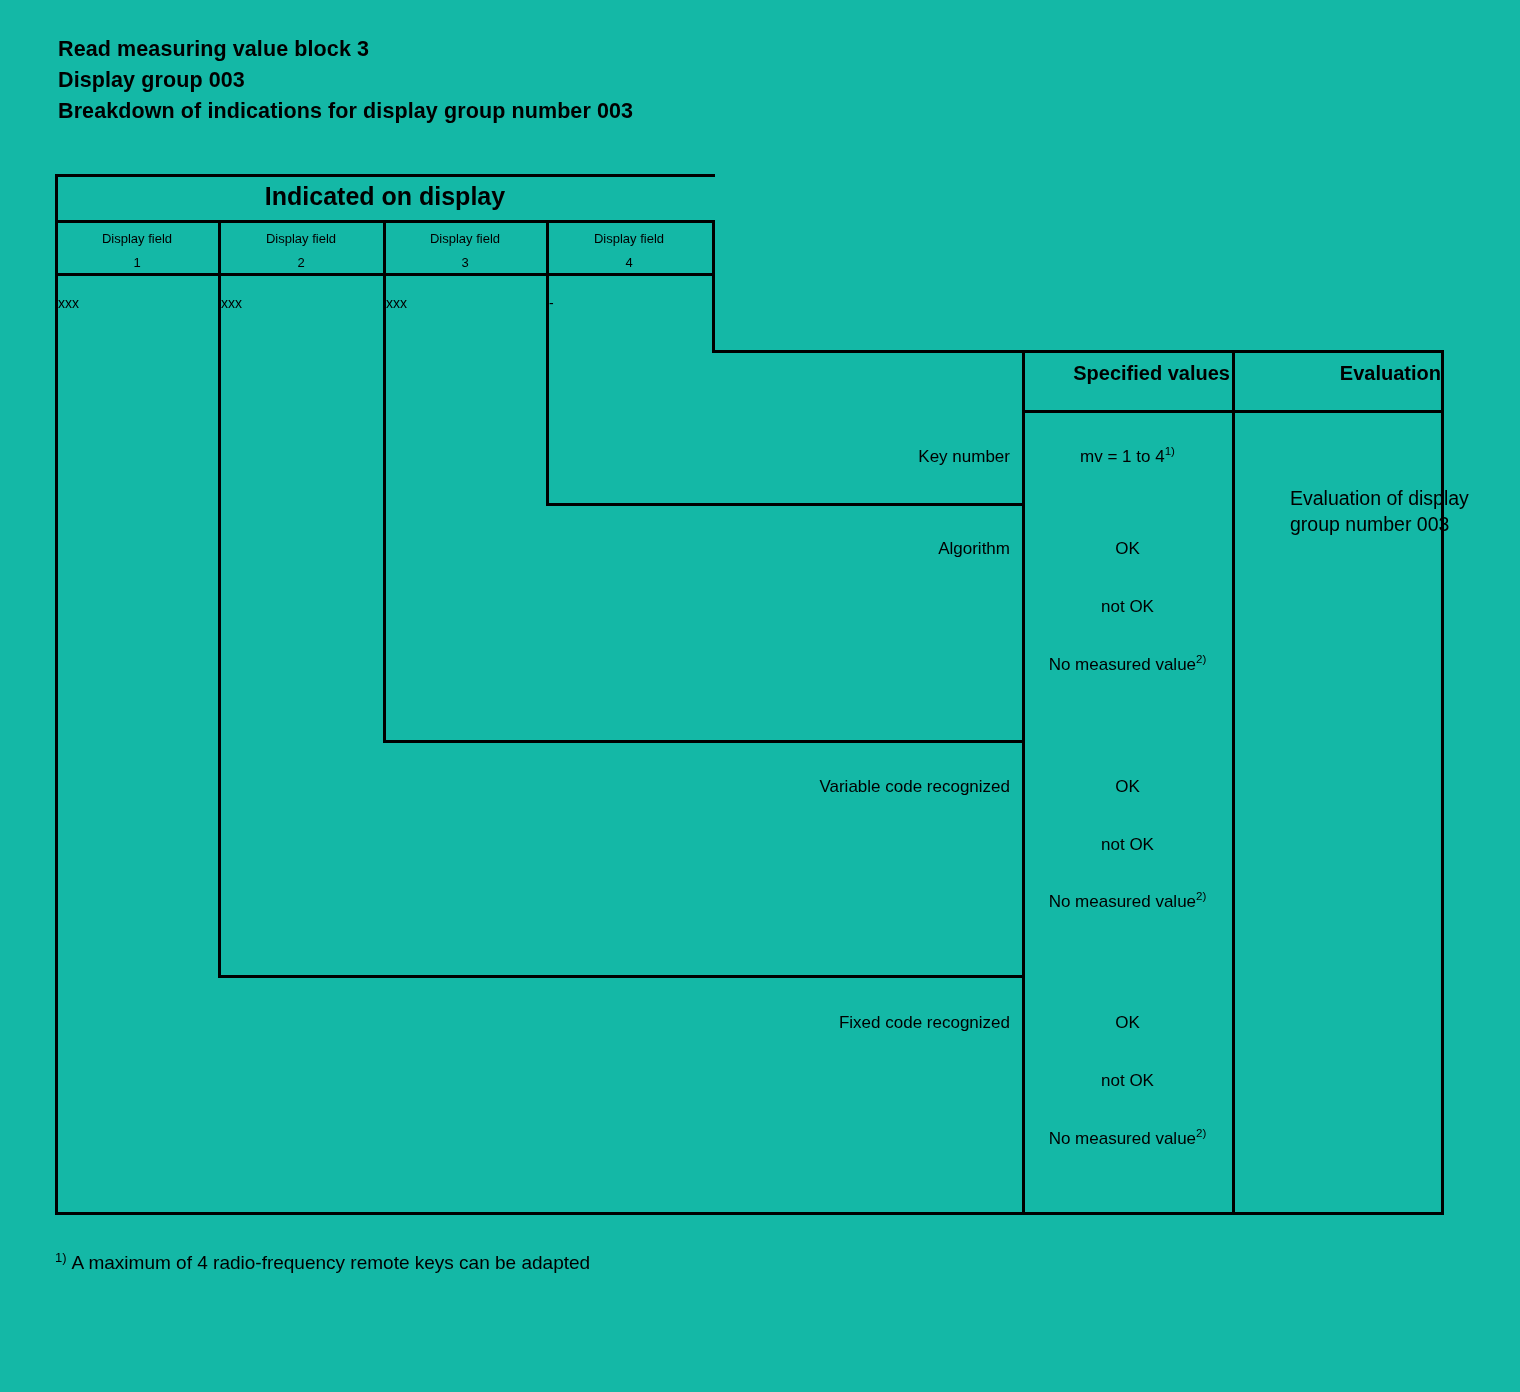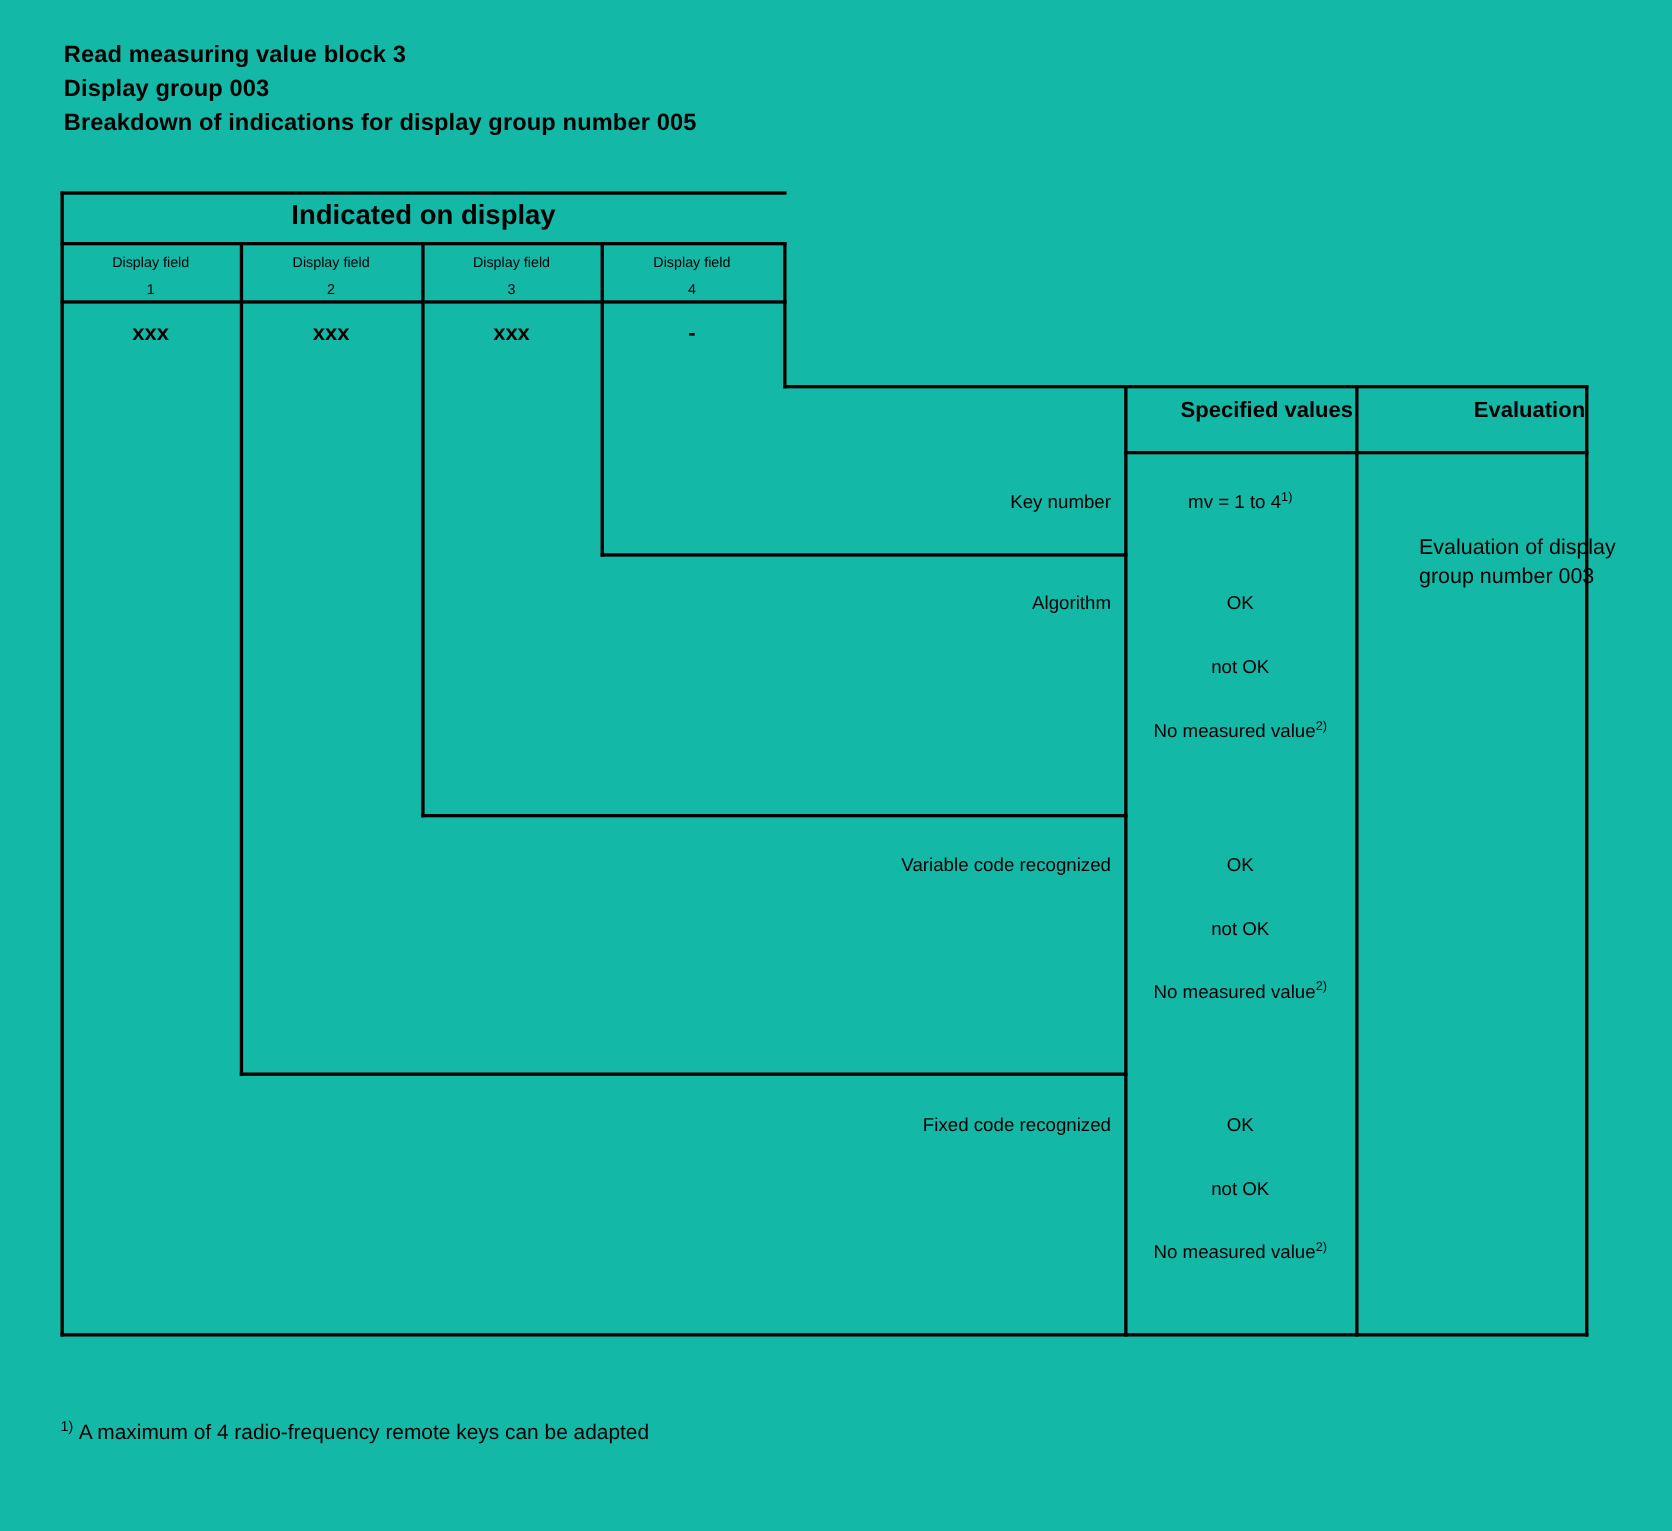--- a/index.html
+++ b/index.html
@@ -64,23 +64,21 @@
     font-size: 13px;
     text-align: center;
     line-height: 24px;
   }
   .group-head {
     font-size: 20px;
     font-weight: bold;
     text-align: right;
   }
   .xxx {
-    font-size: 20px;
-    text-align: center;
-    font-weight: bold;
+    font-size: 14px;
   }
   .rowlabel {
     font-size: 17px;
     text-align: right;
   }
   .specval {
     font-size: 17px;
     text-align: center;
   }
   .evaltext {
@@ -93,41 +91,40 @@
     vertical-align: super;
     line-height: 0;
   }
 
   
   .footnote {
     position: absolute;
     font-size: 19px;
     line-height: 31px;
     color: #000000;
-    margin-top: 40px;
   }
   .footnote .fn-mark {
     font-size: 13px;
     vertical-align: super;
     line-height: 0;
     margin-right: 5px;
   }
   .fn-text {
     display: inline;
   }
 </style>
 </head>
 <body>
 
 <div id="page">
 
   <div class="heading-block">
     <div class="heading-line">Read measuring value block 3</div>
     <div class="heading-line">Display group 003</div>
-    <div class="heading-line">Breakdown of indications for display group number 005</div>
+    <div class="heading-line">Breakdown of indications for display group number 003</div>
   </div>
 
   <div class="hline" style="left:55px;  top:174px;  width:660px;"></div>
 
   <div class="hline" style="left:55px;  top:220px;  width:660px;"></div>
 
   <div class="hline" style="left:55px;  top:273px;  width:660px;"></div>
 
   <div class="vline" style="left:712px; top:220px;  height:133px;"></div>
   <div class="hline" style="left:712px; top:350px;  width:313px;"></div>

